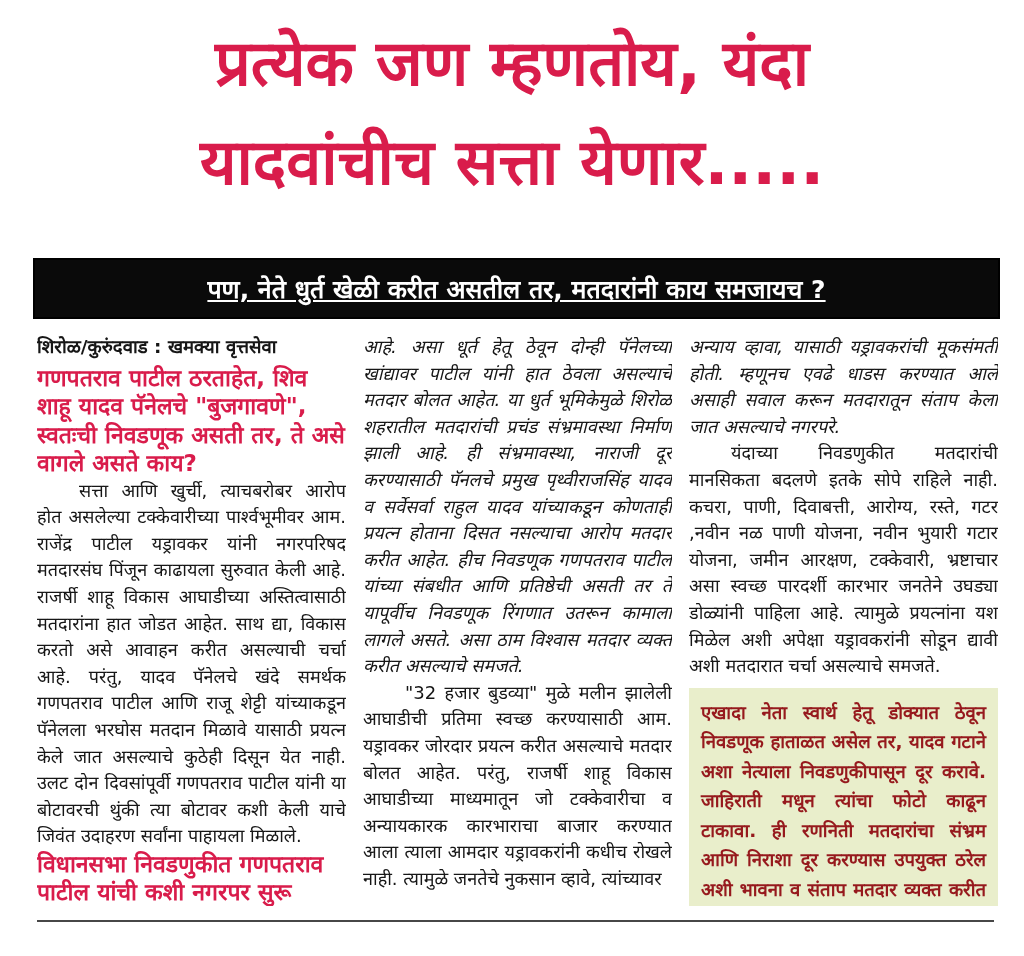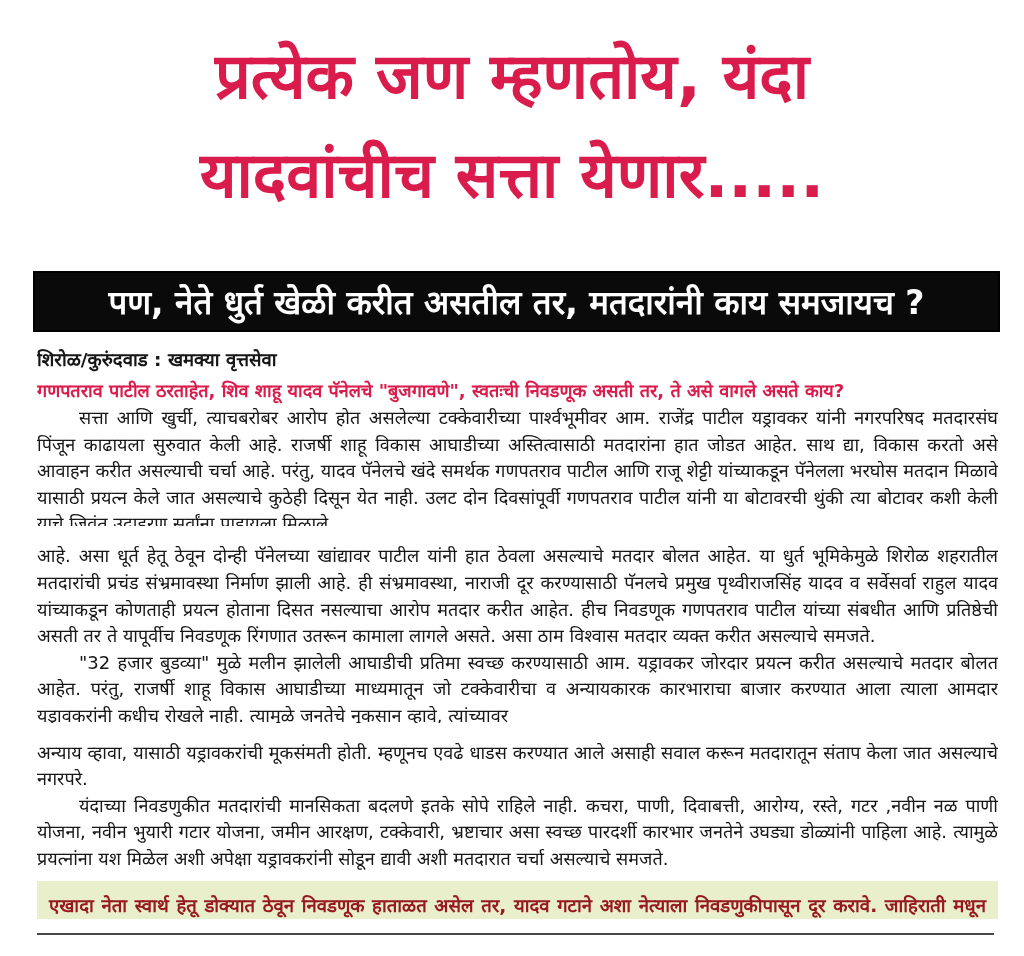--- a/index.html
+++ b/index.html
@@ -5,38 +5,38 @@
   :root{
     --accent_red:#d91c4b; --banner_bg:#0a0a0a; --banner_text:#ffffff;
     --body_text:#161616; --box_bg:#e9eecb; --box_text:#96191d;
     --bullet_red:#d02127; --rule_gray:#474747;
   }
   *{margin:0;padding:0;box-sizing:border-box;}
   html,body{background:#ffffff;}
   body{font-family:"DejaVu Sans","Liberation Sans",sans-serif;}
   .page{position:relative;width:1024px;height:956px;background:#ffffff;overflow:hidden;}
 
-  .headline{padding-top:27px;text-align:center;color:var(--accent_red);
+  .headline{padding-top:14px;text-align:center;color:var(--accent_red);
     font-weight:bold;font-size:63px;line-height:99px;letter-spacing:0px;}
   .headline .hl-line{white-space:nowrap;}
 
   .banner{margin:46px 24px 0 33px;height:61px;background:var(--banner_bg);
     border:2px solid #000;display:flex;align-items:center;justify-content:center;}
-  .banner .banner-text{color:var(--banner_text);font-weight:bold;font-size:33px;
-    white-space:nowrap;line-height:1;padding-top:2px;}
+  .banner .banner-text{color:var(--banner_text);font-weight:bold;font-size:25px;
+    white-space:nowrap;line-height:1;padding-top:2px;text-decoration:underline;}
 
-  .content{display:flex;gap:17px;margin:15px 26px 2px 37px;height:572px;overflow:hidden;flex-direction:column;}
+  .content{display:flex;gap:17px;margin:15px 26px 2px 37px;height:572px;overflow:hidden;}
   .col{flex:1 1 0;min-width:0;color:var(--body_text);font-size:18px;
     line-height:26.6px;text-align:justify;overflow:hidden;}
 
   .byline{font-weight:bold;font-size:18.5px;margin-bottom:3px;text-align:left;}
   .red-lead,.red-subhead{color:var(--accent_red);font-weight:bold;
-    font-size:18px;line-height:28.5px;text-align:left;}
+    font-size:23px;line-height:28.5px;text-align:left;}
   .para{text-indent:42px;}
-  .para.no-indent{text-indent:0;}
+  .para.no-indent{text-indent:0;font-style:italic;}
 
   .highlight-box{background:var(--box_bg);color:var(--box_text);font-weight:bold;
     font-size:18.5px;line-height:29.5px;padding:10px 12px 12px 12px;margin-top:8px;
     text-align:justify;}
 
   .bottom-rule{margin:14px 30px 0 37px;border-top:2px solid var(--rule_gray);height:0;}
 </style>
 </head>
 <body>
 

